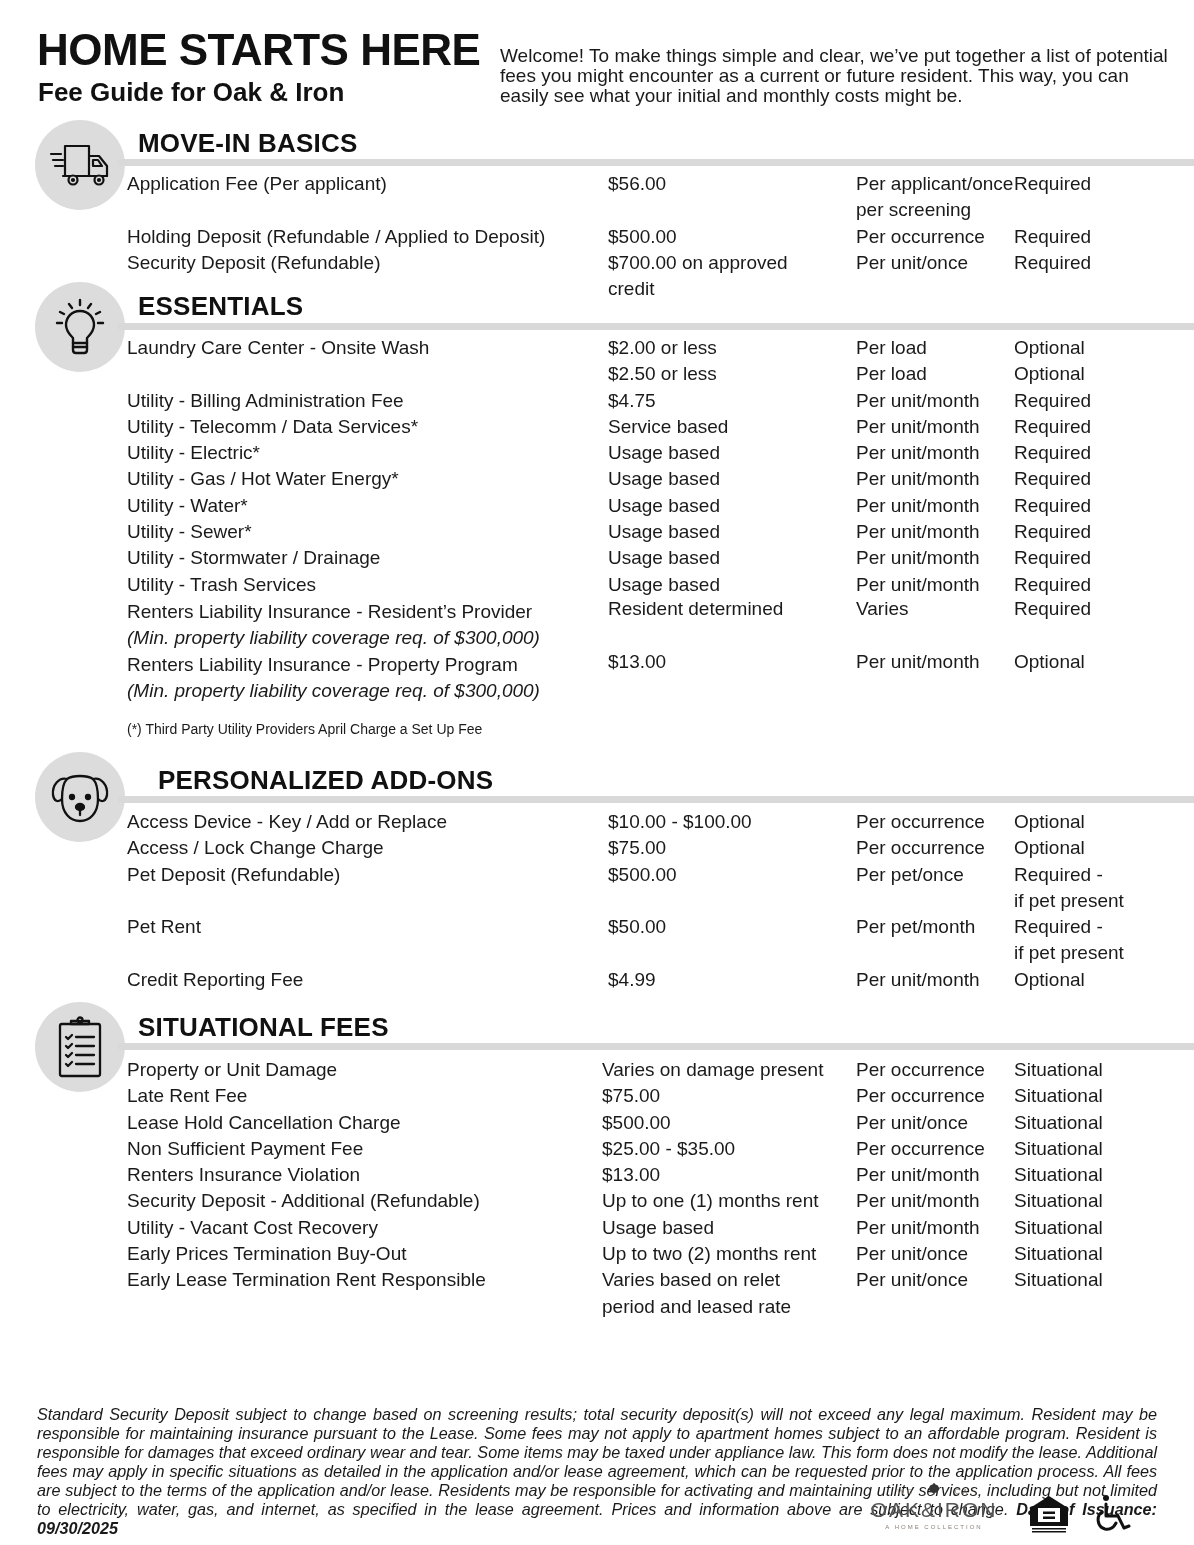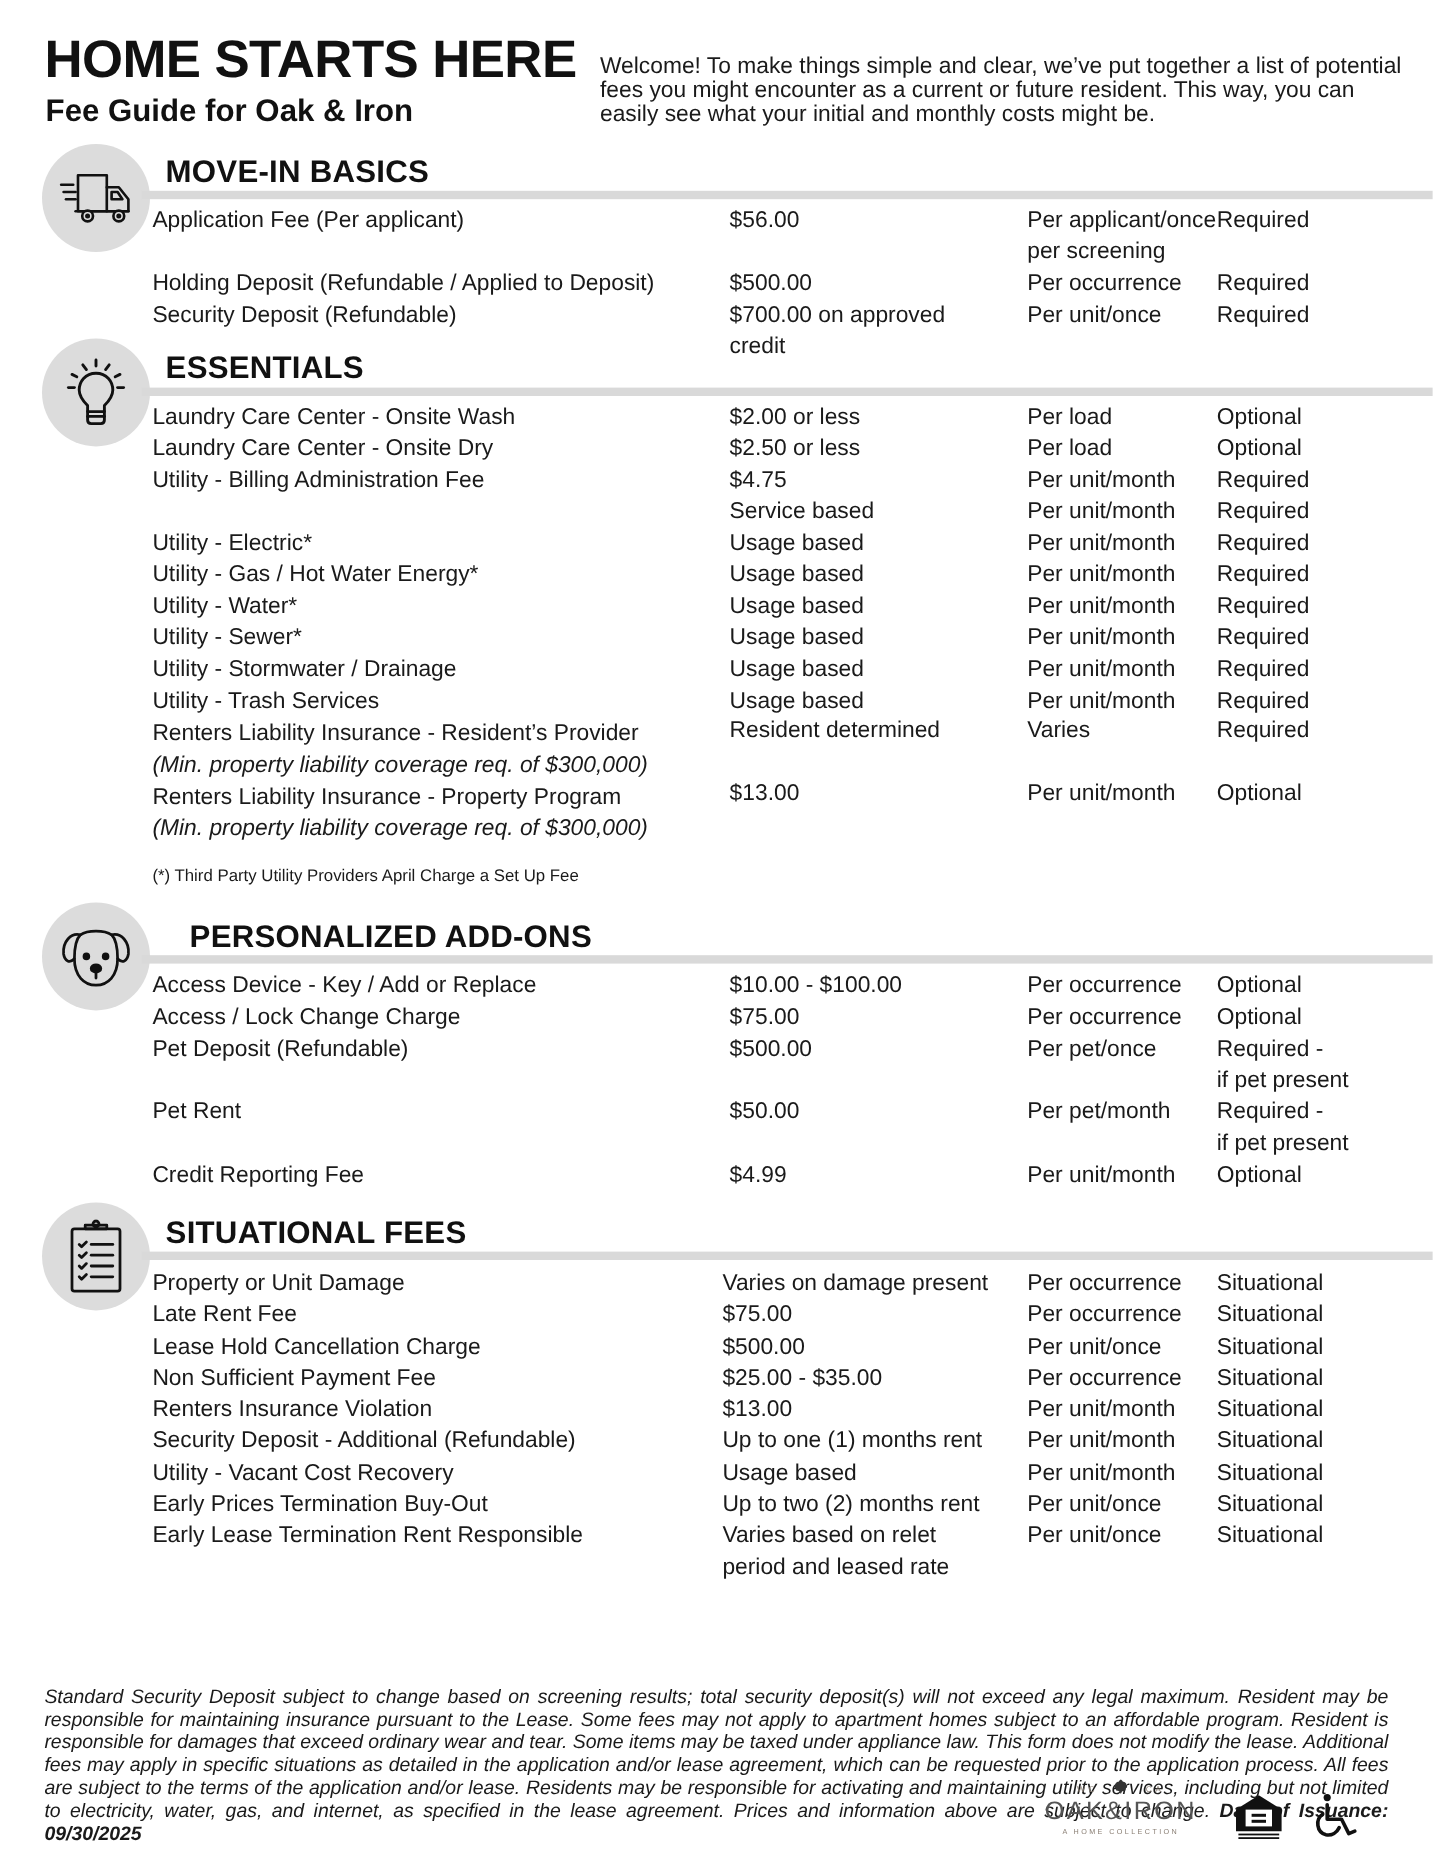--- a/index.html
+++ b/index.html
@@ -108,32 +108,32 @@
   <div class="sec-bar" style="top:323px;"></div>
 
   <div class="rows" style="top:335px;">
     <div class="row">
       <span class="cell c-name">Laundry Care Center - Onsite Wash</span>
       <span class="cell c-amt">$2.00 or less</span>
       <span class="cell c-freq">Per load</span>
       <span class="cell c-req">Optional</span>
     </div>
     <div class="row">
-      <span class="cell c-name">Laundry Care Center - Onsite Dry</span>
       <span class="cell c-amt">$2.50 or less</span>
       <span class="cell c-freq">Per load</span>
       <span class="cell c-req">Optional</span>
     </div>
     <div class="row">
       <span class="cell c-name">Utility - Billing Administration Fee</span>
       <span class="cell c-amt">$4.75</span>
       <span class="cell c-freq">Per unit/month</span>
       <span class="cell c-req">Required</span>
     </div>
     <div class="row">
+      <span class="cell c-name">Utility - Telecomm / Data Services*</span>
       <span class="cell c-amt">Service based</span>
       <span class="cell c-freq">Per unit/month</span>
       <span class="cell c-req">Required</span>
     </div>
     <div class="row">
       <span class="cell c-name">Utility - Electric*</span>
       <span class="cell c-amt">Usage based</span>
       <span class="cell c-freq">Per unit/month</span>
       <span class="cell c-req">Required</span>
     </div>

